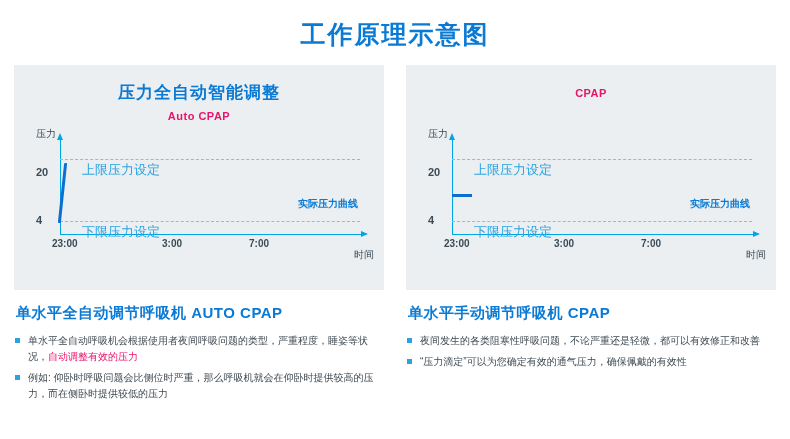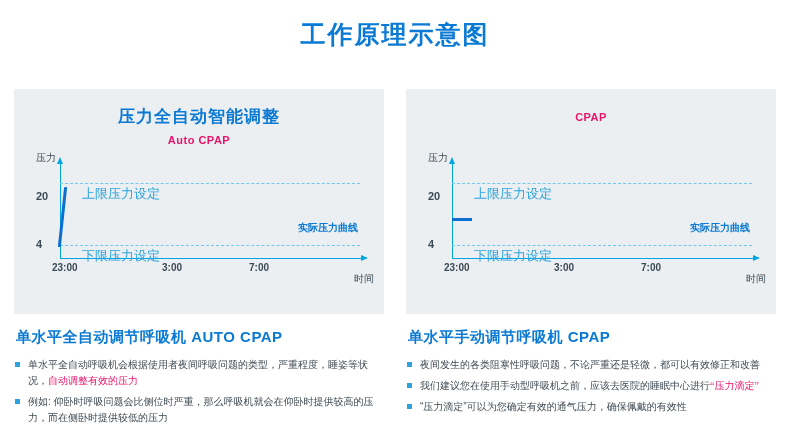--- a/index.html
+++ b/index.html
@@ -31,21 +31,20 @@
   }
   .panel {
     width: 372px;
   }
   .card {
     background: #eceff1;
     height: 225px;
     position: relative;
     box-sizing: border-box;
     padding-top: 16px;
-    margin-top: 24px;
   }
   .card-title {
     text-align: center;
     color: #0a7ad4;
     font-size: 17px;
     font-weight: bold;
     letter-spacing: 1px;
   }
   .card-sub {
     text-align: center;
@@ -199,21 +198,20 @@
     content: "";
     position: absolute;
     left: 1px;
     top: 5px;
     width: 5px;
     height: 5px;
     background: #2aa3e0;
   }
   .hl {
     color: #e8136b;
-    font-family: Liberation Serif, serif;
   }
 </style>
 </head>
 <body>
 
 <div class="page-title">工作原理示意图</div>
 
 <div class="panels">
 
   <div class="panel">
@@ -266,18 +264,17 @@
         <div class="xtick xt0">23:00</div>
         <div class="xtick xt1">3:00</div>
         <div class="xtick xt2">7:00</div>
         <div class="axis-label x-axis-name">时间</div>
       </div>
     </div>
 
     <div class="section-title">单水平手动调节呼吸机 CPAP</div>
     <ul class="bullets">
       <li><span>夜间发生的各类阻寒性呼吸问题，不论严重还是轻微，都可以有效修正和改善</span></li>
-      <li><span>我们建议您在使用手动型呼吸机之前，应该去医院的睡眠中心进行</span><span class="hl">“压力滴定”</span></li>
       <li><span>“压力滴定”可以为您确定有效的通气压力，确保佩戴的有效性</span></li>
     </ul>
   </div>
 
 </div>
 
 </body></html>

